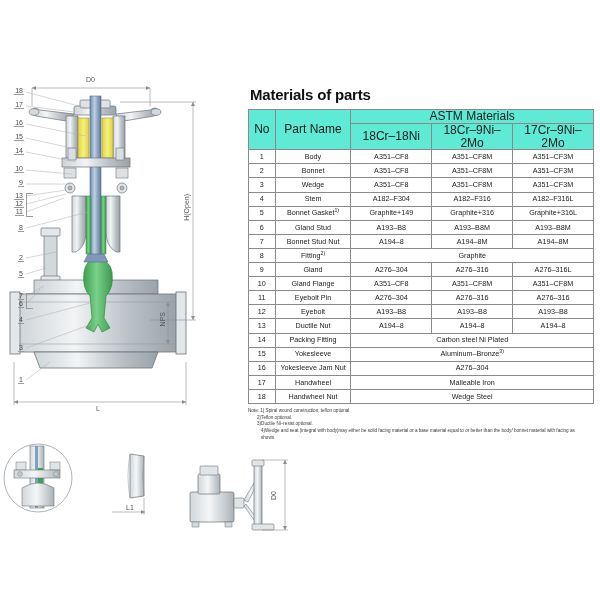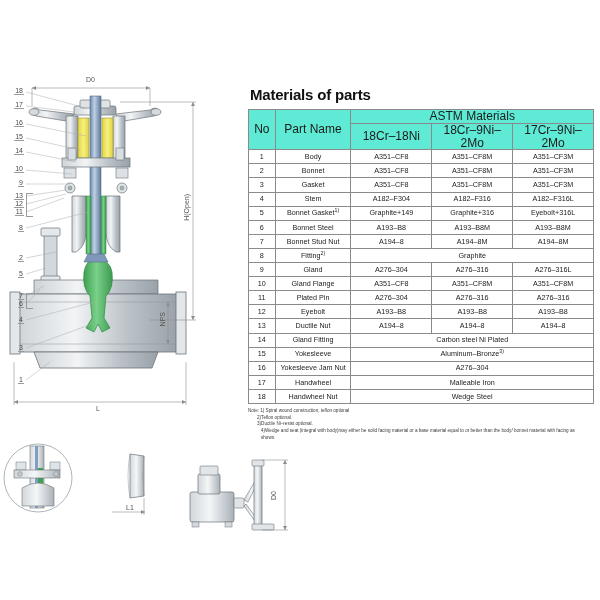--- a/index.html
+++ b/index.html
@@ -319,42 +319,42 @@
           </tr>
           <tr>
             <td class="no">2</td>
             <td class="pname"><span>Bonnet</span></td>
             <td class="mat">A351–CF8</td>
             <td class="mat">A351–CF8M</td>
             <td class="mat">A351–CF3M</td>
           </tr>
           <tr>
             <td class="no">3</td>
-            <td class="pname"><span>Gasket</span></td>
+            <td class="pname"><span>Wedge</span></td>
             <td class="mat">A351–CF8</td>
             <td class="mat">A351–CF8M</td>
             <td class="mat">A351–CF3M</td>
           </tr>
           <tr>
             <td class="no">4</td>
             <td class="pname"><span>Stem</span></td>
             <td class="mat">A182–F304</td>
             <td class="mat">A182–F316</td>
             <td class="mat">A182–F316L</td>
           </tr>
           <tr>
             <td class="no">5</td>
             <td class="pname"><span>Bonnet Gasket</span><sup>1)</sup></td>
             <td class="mat">Graphite+149</td>
             <td class="mat">Graphite+316</td>
-            <td class="mat">Eyebolt+316L</td>
+            <td class="mat">Graphite+316L</td>
           </tr>
           <tr>
             <td class="no">6</td>
-            <td class="pname"><span>Bonnet Steel</span></td>
+            <td class="pname"><span>Gland Stud</span></td>
             <td class="mat">A193–B8</td>
             <td class="mat">A193–B8M</td>
             <td class="mat">A193–B8M</td>
           </tr>
           <tr>
             <td class="no">7</td>
             <td class="pname"><span>Bonnet Stud Nut</span></td>
             <td class="mat">A194–8</td>
             <td class="mat">A194–8M</td>
             <td class="mat">A194–8M</td>
@@ -373,42 +373,42 @@
           </tr>
           <tr>
             <td class="no">10</td>
             <td class="pname"><span>Gland Flange</span></td>
             <td class="mat">A351–CF8</td>
             <td class="mat">A351–CF8M</td>
             <td class="mat">A351–CF8M</td>
           </tr>
           <tr>
             <td class="no">11</td>
-            <td class="pname"><span>Plated Pin</span></td>
+            <td class="pname"><span>Eyebolt Pin</span></td>
             <td class="mat">A276–304</td>
             <td class="mat">A276–316</td>
             <td class="mat">A276–316</td>
           </tr>
           <tr>
             <td class="no">12</td>
             <td class="pname"><span>Eyebolt</span></td>
             <td class="mat">A193–B8</td>
             <td class="mat">A193–B8</td>
             <td class="mat">A193–B8</td>
           </tr>
           <tr>
             <td class="no">13</td>
             <td class="pname"><span>Ductile Nut</span></td>
             <td class="mat">A194–8</td>
             <td class="mat">A194–8</td>
             <td class="mat">A194–8</td>
           </tr>
           <tr>
             <td class="no">14</td>
-            <td class="pname"><span>Gland Fitting</span></td>
+            <td class="pname"><span>Packing Fitting</span></td>
             <td class="span3" colspan="3"><span>Carbon steel Ni Plated</span></td>
           </tr>
           <tr>
             <td class="no">15</td>
             <td class="pname"><span>Yokesleeve</span></td>
             <td class="span3" colspan="3"><span>Aluminum–Bronze</span><sup>3)</sup></td>
           </tr>
           <tr>
             <td class="no">16</td>
             <td class="pname"><span>Yokesleeve Jam Nut</span></td>

